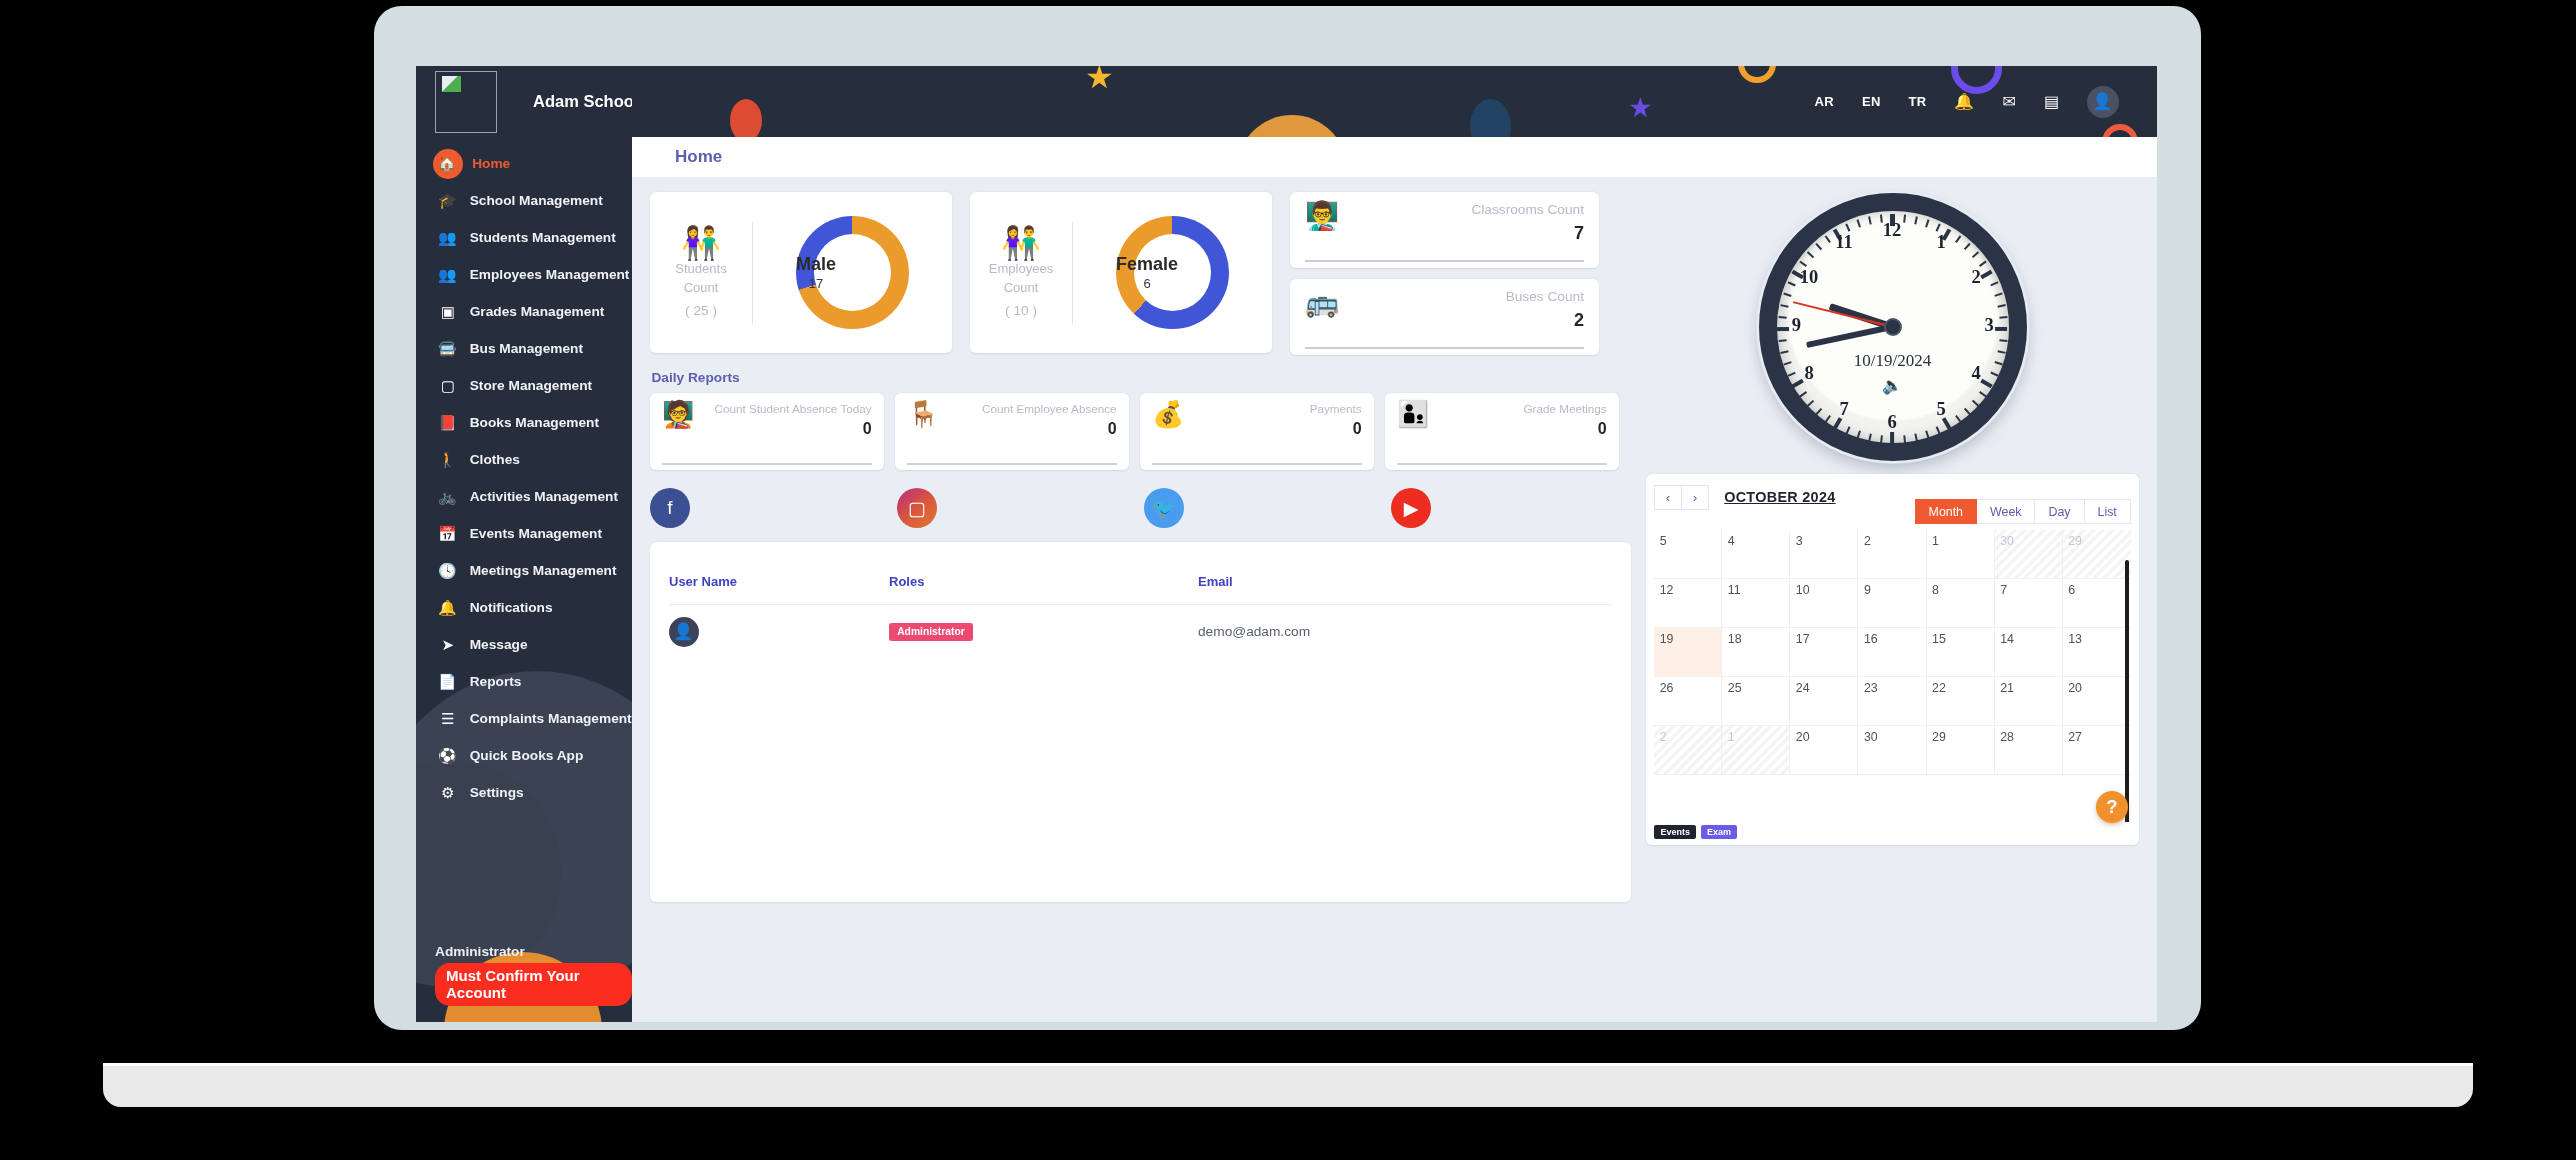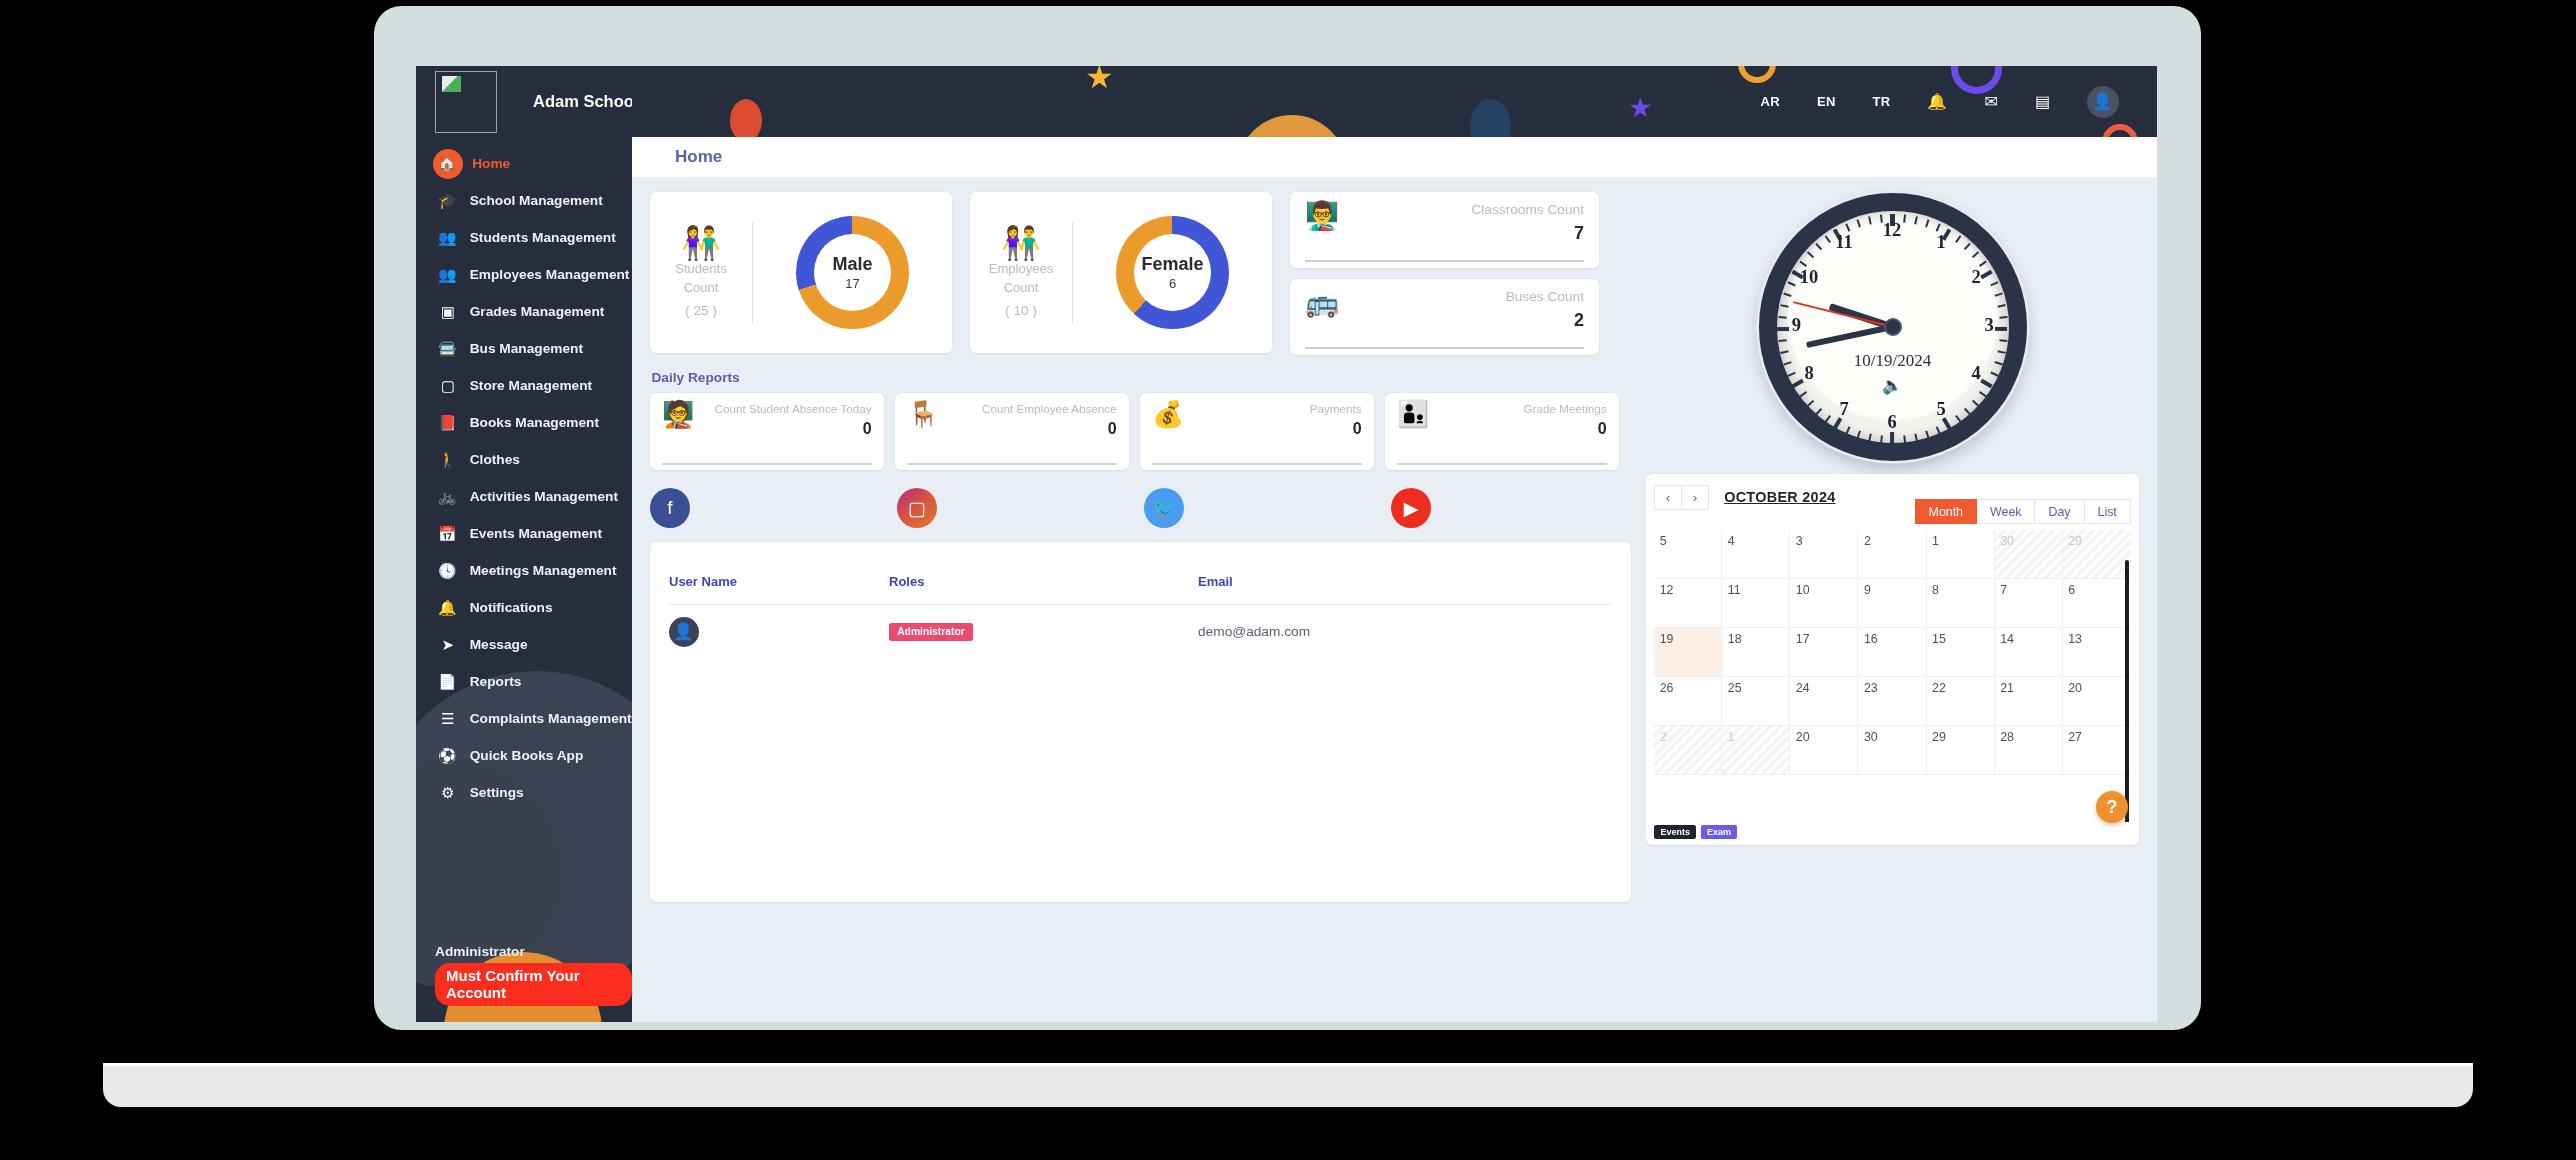--- a/index.html
+++ b/index.html
@@ -52,21 +52,21 @@
   .deco-circle { border-radius:50%; }
   .d-red   { width:32px; height:43px; background:#dc4b32; border-radius:50%; left:98px; top:33px; }
   .d-star  { left:453px; top:-5.5px; color:#f5b731; font-size:32px; line-height:1; }
   .d-orange{ width:110px; height:110px; background:linear-gradient(180deg,#e09a3d,#d88b2f);
              border-radius:50%; left:605px; top:49px; }
   .d-blue  { width:41px; height:55px; background:#21507a; border-radius:50%; left:838px; top:33px; opacity:.65; }
   .d-star2 { left:996px; top:27.5px; color:#6a4de0; font-size:27.5px; line-height:1; }
   .d-ring-y{ width:38px; height:38px; border:6.2px solid #f0a02e; border-radius:50%; left:1106px; top:-20.6px; }
   .d-ring-p{ width:51px; height:51px; border:7.6px solid #6b4ce8; border-radius:50%; left:1319px; top:-23.4px; }
   .d-ring-r{ width:36px; height:36px; border:6.2px solid #ef5b3a; border-radius:50%; left:1470px; top:58px; }
-  #topbar-actions { display:flex; align-items:center; gap:37px; position:relative; z-index:3; }
+  #topbar-actions { display:flex; align-items:center; gap:28px; position:relative; z-index:3; }
   .lang-btn { color:#fff; font-size:13px; font-weight:bold; letter-spacing:0.3px; cursor:pointer; }
   .hdr-icon { color:#fff; font-size:16px; line-height:1; cursor:pointer; display:flex; align-items:center; }
   #avatar { width:32px; height:32px; border-radius:50%; background:#4b5163; display:flex;
             align-items:center; justify-content:center; color:#c4c8d4; font-size:16.5px; cursor:pointer; }
 
   
   #page-title-bar { height:40px; background:#fff; display:flex; align-items:center;
                     padding-left:43px; flex:none; }
   #page-title { color:#5b5fae; font-size:17px; font-weight:bold; }
 
@@ -80,21 +80,21 @@
   
   #stat-row { display:flex; gap:18px; }
   .donut-card { width:302px; height:161px; display:flex; align-items:center; }
   .dc-left { width:103px; display:flex; flex-direction:column; align-items:center; justify-content:center;
              gap:2.7px; border-right:1.4px solid #dfe3ec; height:102px; }
   .dc-emoji { font-size:32px; line-height:1; }
   .dc-label { color:#b6bac8; font-size:13px; text-align:center; line-height:1.25; }
   .dc-total { color:#b6bac8; font-size:13.7px; margin-top:4.1px; }
   .dc-right { flex:1; display:flex; align-items:center; justify-content:center; }
   .donut { width:113px; height:113px; border-radius:50%; position:relative;
-           display:flex; align-items:center; justify-content:center; }
+           display:flex; align-items:center; }
   .donut::after { content:""; position:absolute; left:18px; top:18px; right:18px; bottom:18px;
                   background:#fff; border-radius:50%; }
   .donut-inner { position:relative; z-index:2; text-align:center; }
   .donut-title { font-size:18px; font-weight:bold; color:#2b2b2b; }
   .donut-val { font-size:13px; color:#3a3a3a; margin-top:1.4px; }
 
   .mini-col { width:309px; display:flex; flex-direction:column; gap:11px; }
   .mini-card { height:76px; padding:9.6px 15px 0 15px; display:flex; align-items:flex-start;
                justify-content:space-between; position:relative; }
   .mini-emoji { font-size:27.5px; line-height:1; }

